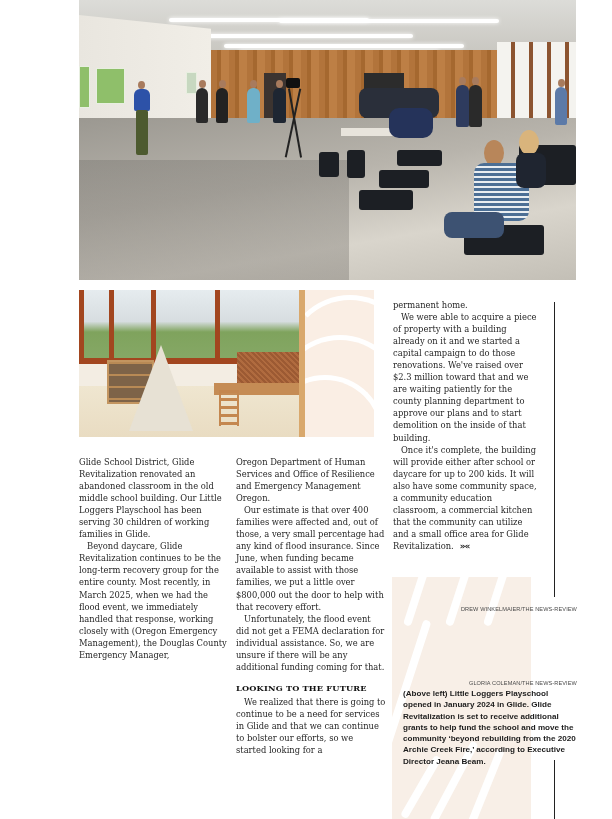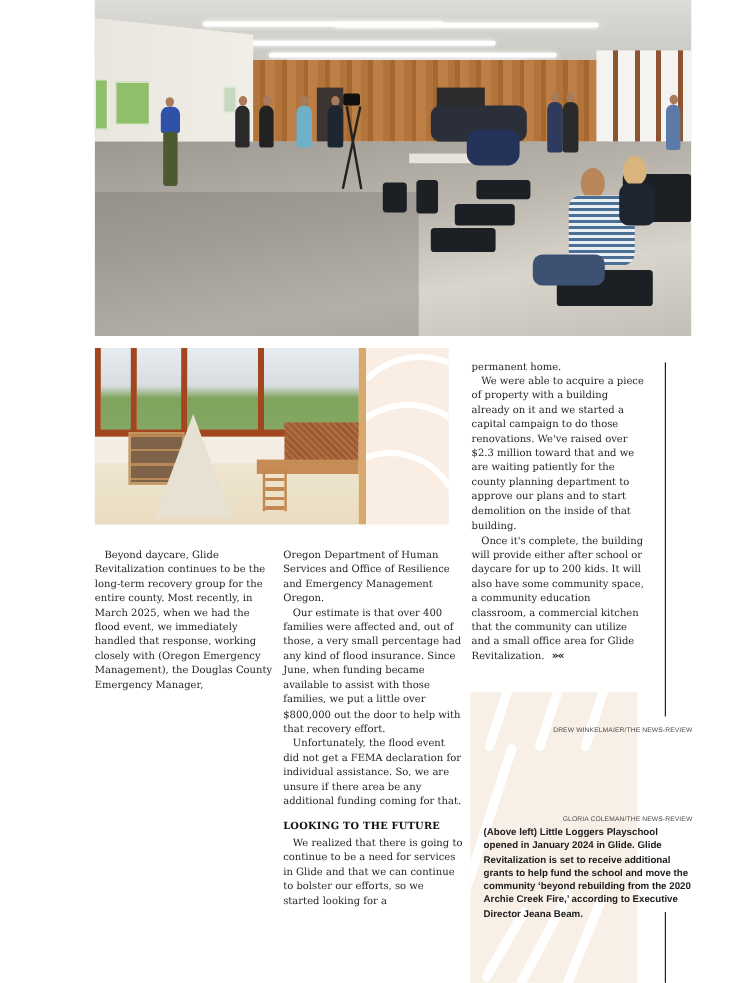--- a/index.html
+++ b/index.html
@@ -148,27 +148,28 @@
   <div class="slash" style="left:20px;top:-10px;height:60px;"></div>
   <div class="slash" style="left:62px;top:-10px;height:60px;"></div>
   <div class="slash" style="left:100px;top:-10px;height:60px;"></div>
   <div class="slash" style="left:10px;top:40px;height:140px;"></div>
   <div class="slash" style="left:58px;top:160px;height:90px;transform:rotate(28deg);"></div>
   <div class="slash" style="left:90px;top:170px;height:80px;transform:rotate(22deg);"></div>
   <div class="slash" style="left:25px;top:175px;height:70px;transform:rotate(30deg);"></div>
 </div>
 
 <div class="col col1">
+  <p>Glide School District, Glide Revitalization renovated an abandoned classroom in the old middle school building. Our Little Loggers Playschool has been serving 30 children of working families in Glide.</p>
   <p class="indent">Beyond daycare, Glide Revitalization continues to be the long-term recovery group for the entire county. Most recently, in March 2025, when we had the flood event, we immediately handled that response, working closely with (Oregon Emergency Management), the Douglas County Emergency Manager,</p>
 </div>
 
 <div class="col col2">
   <p>Oregon Department of Human Services and Office of Resilience and Emergency Management Oregon.</p>
   <p class="indent">Our estimate is that over 400 families were affected and, out of those, a very small percentage had any kind of flood insurance. Since June, when funding became available to assist with those families, we put a little over $800,000 out the door to help with that recovery effort.</p>
-  <p class="indent">Unfortunately, the flood event did not get a FEMA declaration for individual assistance. So, we are unsure if there area be any additional funding coming for that.</p>
+  <p class="indent">Unfortunately, the flood event did not get a FEMA declaration for individual assistance. So, we are unsure if there will be any additional funding coming for that.</p>
   <div class="subhead">LOOKING TO THE FUTURE</div>
   <p class="indent">We realized that there is going to continue to be a need for services in Glide and that we can continue to bolster our efforts, so we started looking for a</p>
 </div>
 
 <div class="col col3">
   <p>permanent home.</p>
   <p class="indent">We were able to acquire a piece of property with a building already on it and we started a capital campaign to do those renovations. We've raised over $2.3 million toward that and we are waiting patiently for the county planning department to approve our plans and to start demolition on the inside of that building.</p>
   <p class="indent"><span>Once it's complete, the building will provide either after school or daycare for up to 200 kids. It will also have some community space, a community education classroom, a commercial kitchen that the community can utilize and a small office area for Glide Revitalization.</span><span class="endmark">»«</span></p>
 </div>
 

